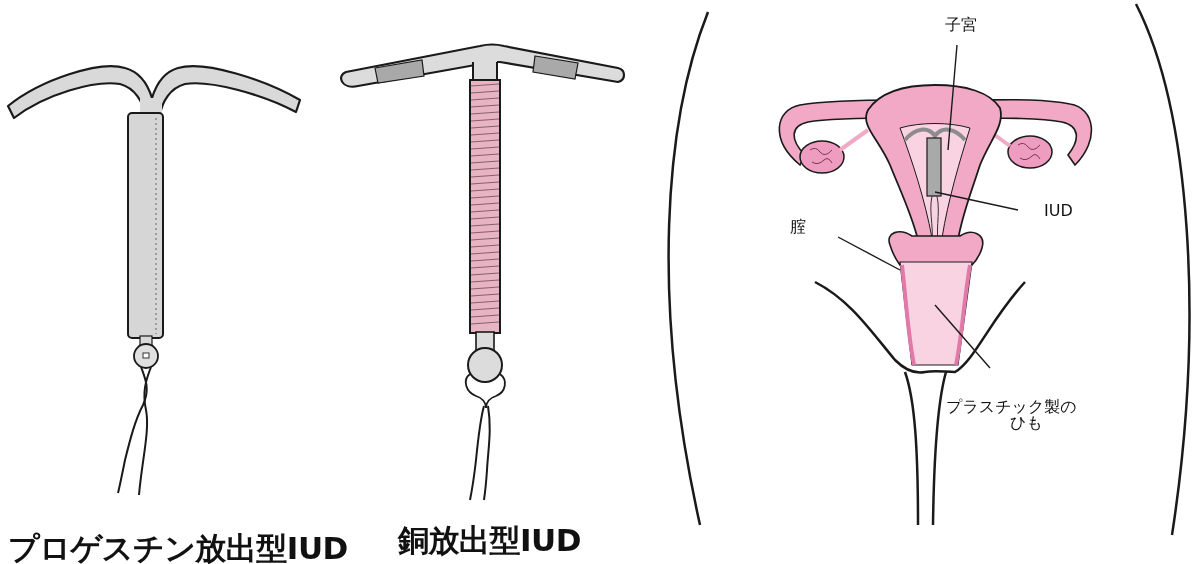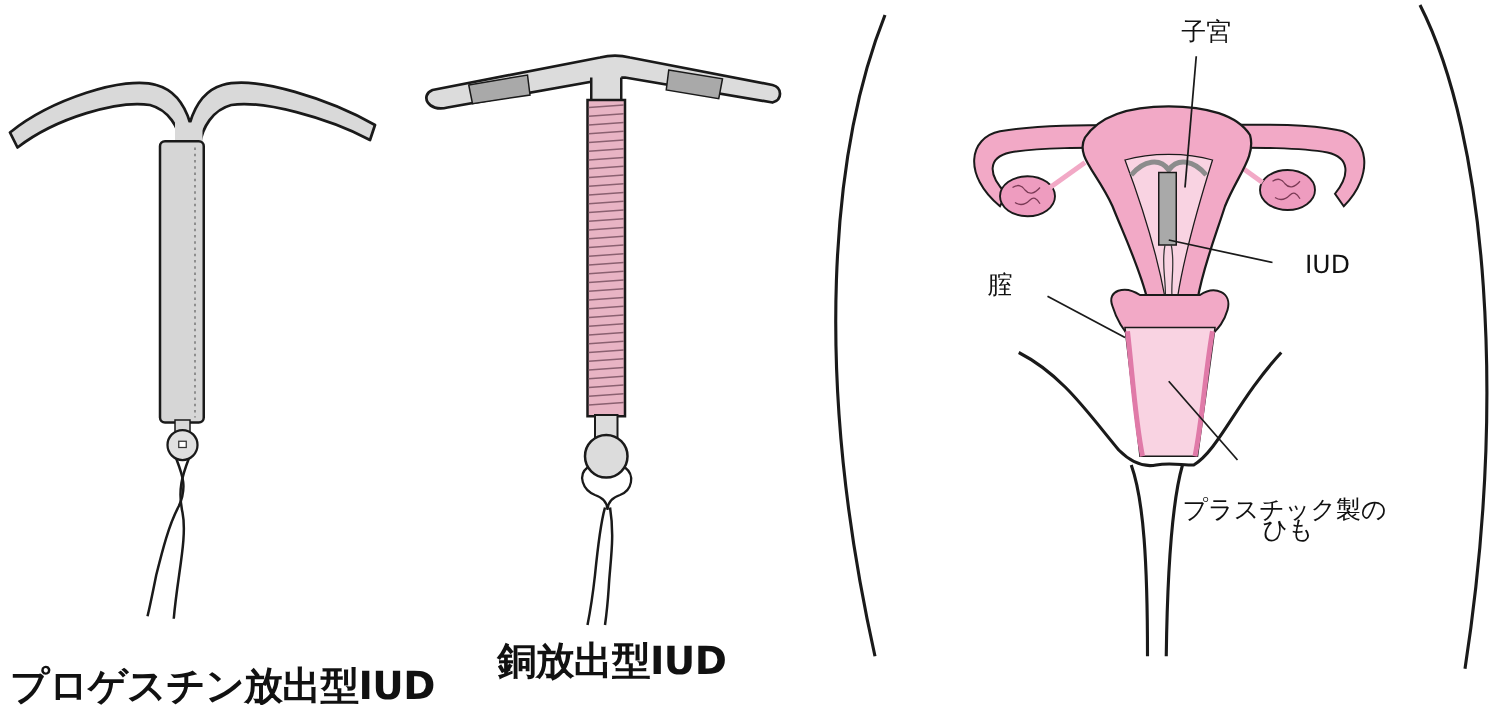--- a/index.html
+++ b/index.html
@@ -1,21 +1,21 @@
 <!DOCTYPE html>
 <html><head>
   <meta charset="utf-8">
   <style>
     html, body { margin: 0; padding: 0; background: #ffffff; }
     body { width: 1200px; height: 564px; position: relative; overflow: hidden;
            font-family: "DejaVu Sans", "Liberation Sans", sans-serif; color: #111; }
     .stage { position: absolute; left: 0; top: 0; width: 1200px; height: 564px; }
     svg.art { position: absolute; left: 0; top: 0; width: 1200px; height: 564px; }
     .caption { position: absolute; font-size: 31px; font-weight: bold; letter-spacing: -0.5px; white-space: nowrap; }
-    .label { position: absolute; font-size: 20px; white-space: nowrap; line-height: 30px; }
+    .label { position: absolute; font-size: 16px; white-space: nowrap; line-height: 30px; }
   </style>
 </head>
 <body>
 
 <div class="stage">
 
   <svg class="art" viewBox="0 0 1200 564" xmlns="http://www.w3.org/2000/svg">
 
     <g>
 
@@ -98,21 +98,21 @@
       <path d="M946,372 C938,400 934,450 933,525" fill="none" stroke="#1a1a1a" stroke-width="2.5"></path>
 
       <line x1="957" y1="45" x2="948" y2="150" stroke="#1a1a1a" stroke-width="1.4"></line>
       <line x1="935" y1="192" x2="1018" y2="210" stroke="#1a1a1a" stroke-width="1.4"></line>
       <line x1="838" y1="237" x2="900" y2="270" stroke="#1a1a1a" stroke-width="1.4"></line>
       <line x1="935" y1="305" x2="990" y2="368" stroke="#1a1a1a" stroke-width="1.4"></line>
     </g>
   </svg>
 
   <div class="caption" style="left:8px; top:528px;">プロゲスチン放出型IUD</div>
-  <div class="caption" style="left:398px; top:508px;">銅放出型IUD</div>
+  <div class="caption" style="left:398px; top:520px;">銅放出型IUD</div>
 
   <div class="label" style="left:945px; top:10px;">子宮</div>
   <div class="label" style="left:1022px; top:196px;margin-left:22px;">IUD</div>
   <div class="label" style="left:790px; top:212px;">腟</div>
   <div class="label" style="left:946px; top:380px;margin-top:12px;">プラスチック製の</div>
   <div class="label" style="left:1010px; top:408px;">ひも</div>
 
 </div>
 
 </body></html>

